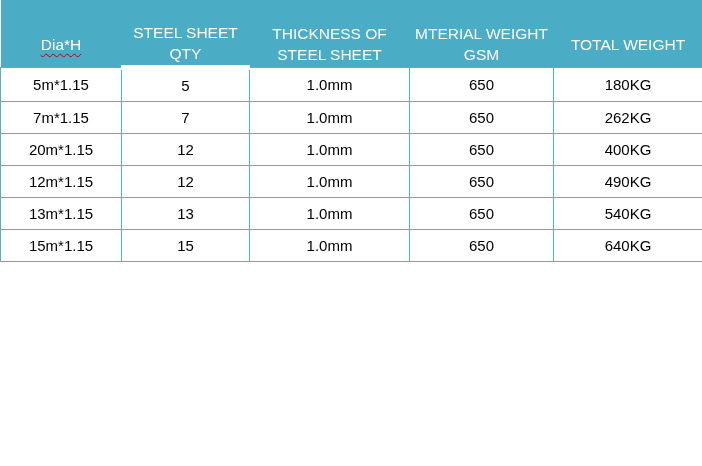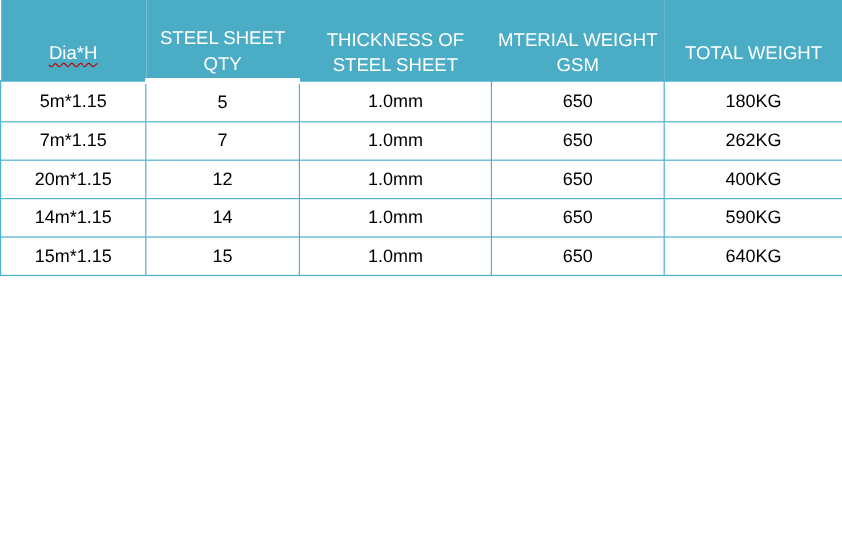--- a/index.html
+++ b/index.html
@@ -112,25 +112,32 @@
           <td>262KG</td>
         </tr>
         <tr>
           <td>20m*1.15</td>
           <td>12</td>
           <td>1.0mm</td>
           <td>650</td>
           <td>400KG</td>
         </tr>
         <tr>
-          <td>14m*1.15</td>
-          <td>14</td>
+          <td>12m*1.15</td>
+          <td>12</td>
           <td>1.0mm</td>
           <td>650</td>
-          <td>590KG</td>
+          <td>490KG</td>
+        </tr>
+        <tr>
+          <td>13m*1.15</td>
+          <td>13</td>
+          <td>1.0mm</td>
+          <td>650</td>
+          <td>540KG</td>
         </tr>
         <tr>
           <td>15m*1.15</td>
           <td>15</td>
           <td>1.0mm</td>
           <td>650</td>
           <td>640KG</td>
         </tr>
       </tbody>
   </table>

